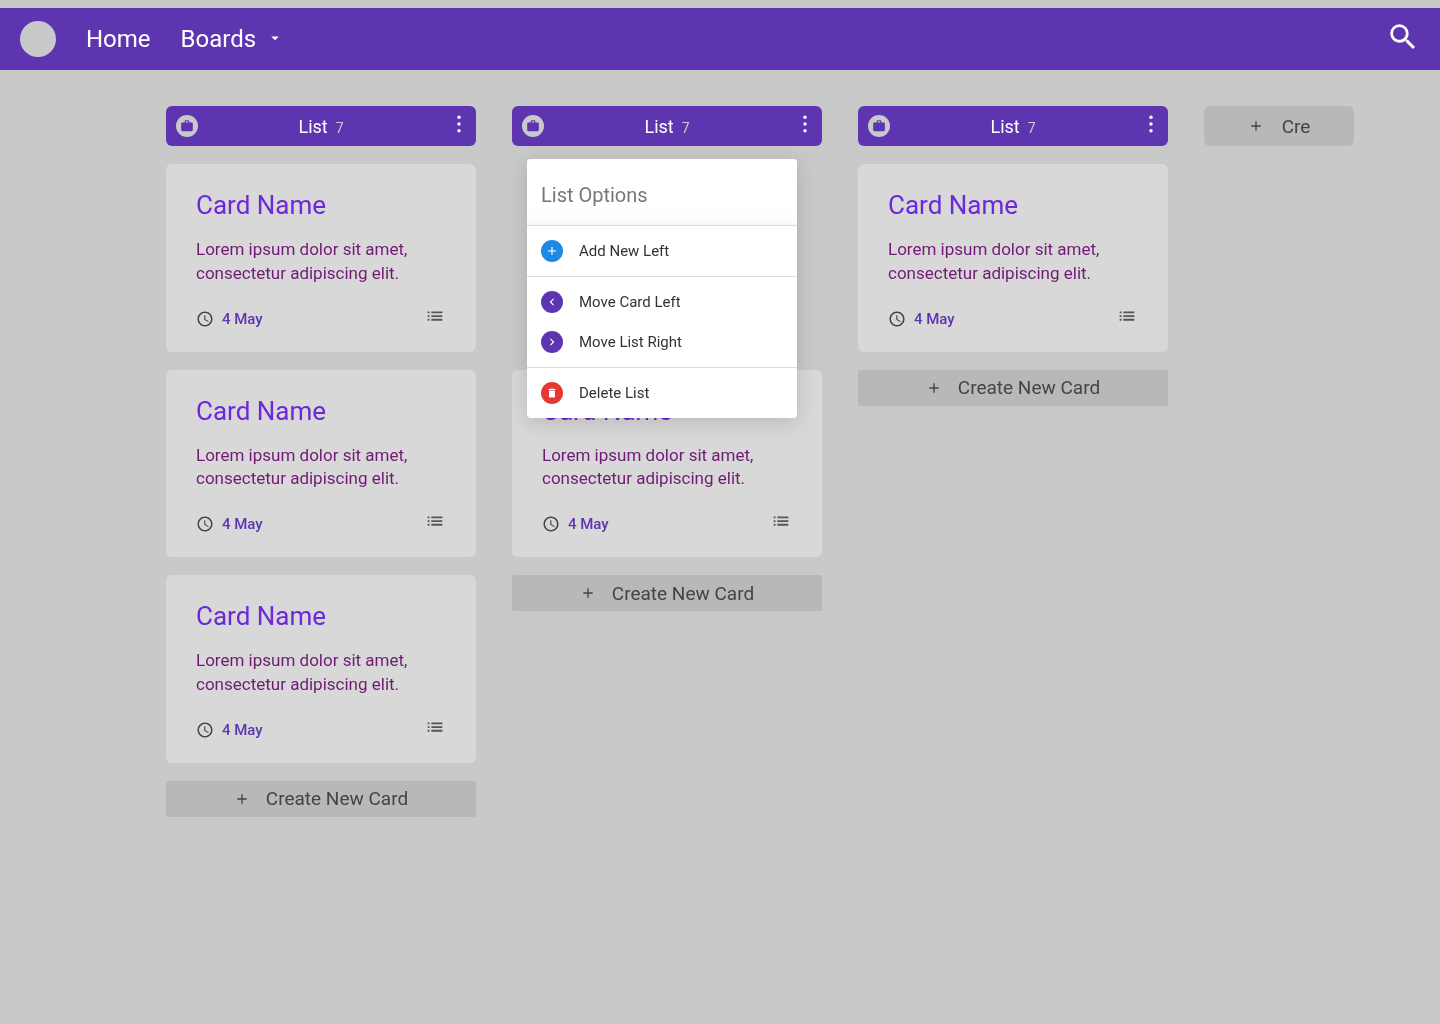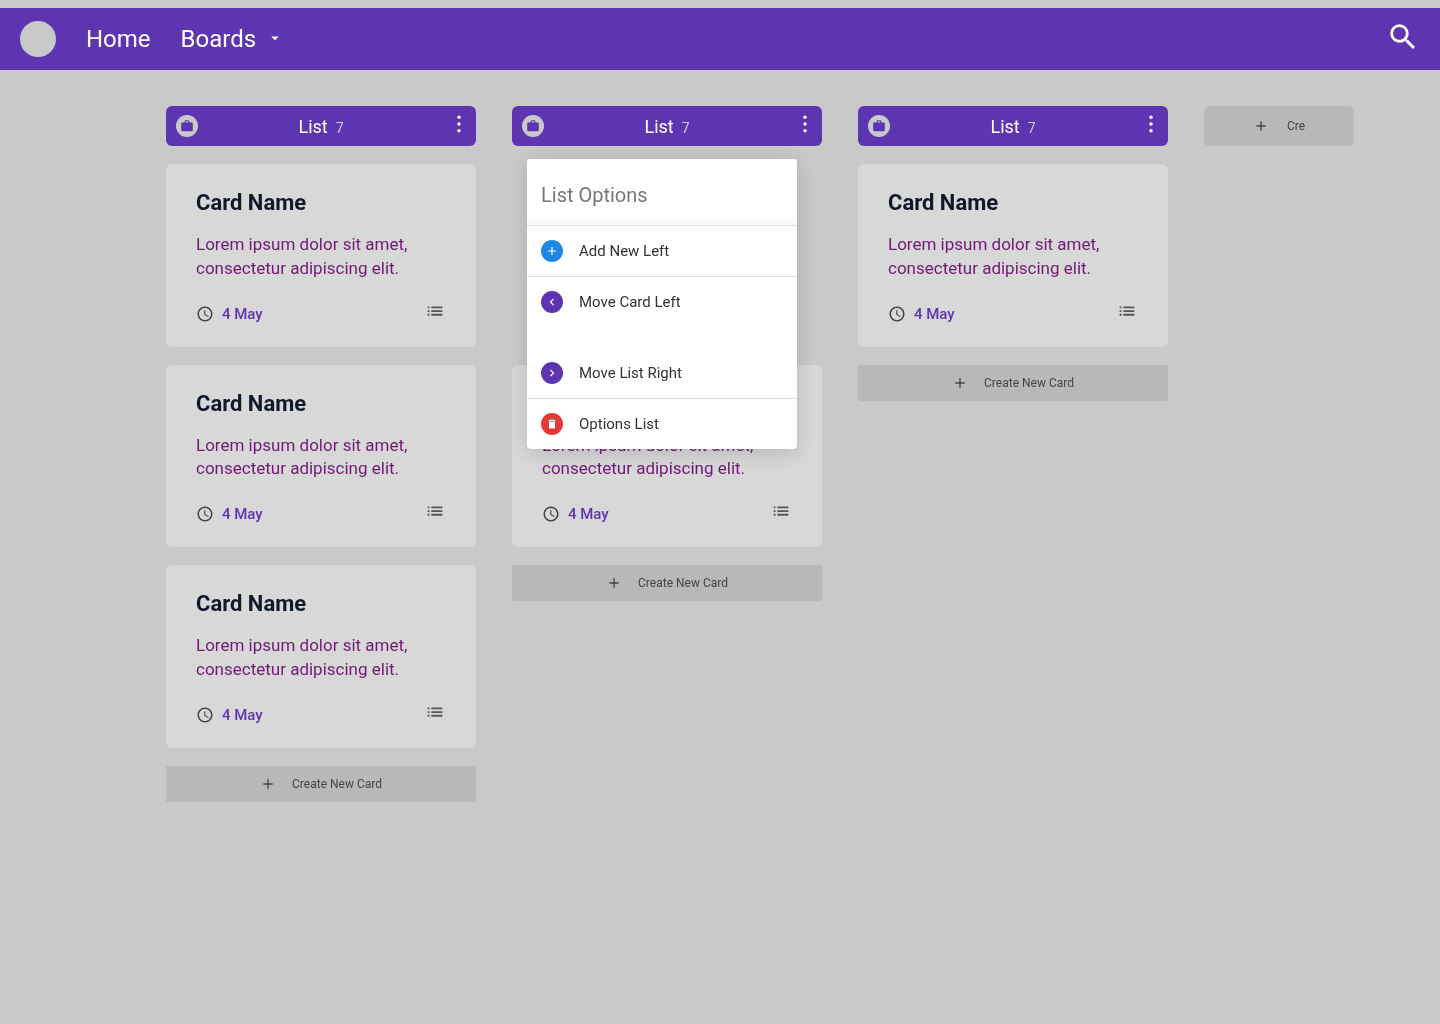--- a/index.html
+++ b/index.html
@@ -100,23 +100,23 @@
       cursor: pointer;
       padding: 4px;
     }
     .card {
       background: #d8d8d8;
       border-radius: 6px;
       padding: 26px 30px 20px;
       margin-top: 18px;
     }
     .card-title {
-      font-size: 22px;
-      color: #0f172a;
-      font-weight: 700;
+      font-size: 26px;
+      color: #6d28d9;
+      font-weight: 400;
       margin-bottom: 18px;
     }
     .card-desc {
       font-size: 17px;
       color: #701a75;
       line-height: 1.4;
       margin-bottom: 20px;
     }
     .card-footer {
       display: flex;
@@ -139,21 +139,21 @@
       height: 36px;
       margin-top: 18px;
       display: flex;
       align-items: center;
       justify-content: center;
       gap: 16px;
       cursor: pointer;
     }
     .create-card-text {
       color: #444;
-      font-size: 12px;
+      font-size: 19px;
     }
     .create-list {
       background: #b8b8b8;
       border-radius: 6px;
       height: 40px;
       width: 310px;
       flex-shrink: 0;
       display: flex;
       align-items: center;
       justify-content: center;
@@ -187,21 +187,20 @@
       display: flex;
       align-items: center;
       gap: 16px;
       padding: 14px 14px;
       cursor: pointer;
       font-size: 15px;
       color: #333;
     }
     .popover-section .popover-item + .popover-item {
       padding-top: 4px;
-      margin-top: 31px;
     }
     .popover-icon {
       width: 22px;
       height: 22px;
       border-radius: 50%;
       display: flex;
       align-items: center;
       justify-content: center;
       flex-shrink: 0;
     }
@@ -360,21 +359,21 @@
           <span>Move List Right</span>
         </div>
       </div>
       <div class="popover-section">
         <div class="popover-item">
           <div class="popover-icon icon-red">
             <svg width="12" height="12" viewBox="0 0 24 24" fill="#fff">
                 <path d="M6 19c0 1.1.9 2 2 2h8c1.1 0 2-.9 2-2V7H6v12zM19 4h-3.5l-1-1h-5l-1 1H5v2h14V4z"></path>
               </svg>
           </div>
-          <span>Options List</span>
+          <span>Delete List</span>
         </div>
       </div>
     </div>
 
     <div class="card" style="visibility:hidden">
       <div class="card-title">Card Name</div>
       <div class="card-desc">Lorem ipsum dolor sit amet, consectetur adipiscing elit.</div>
       <div class="card-footer">
         <svg width="18" height="18"></svg>
         <span class="card-date">4 May</span>

